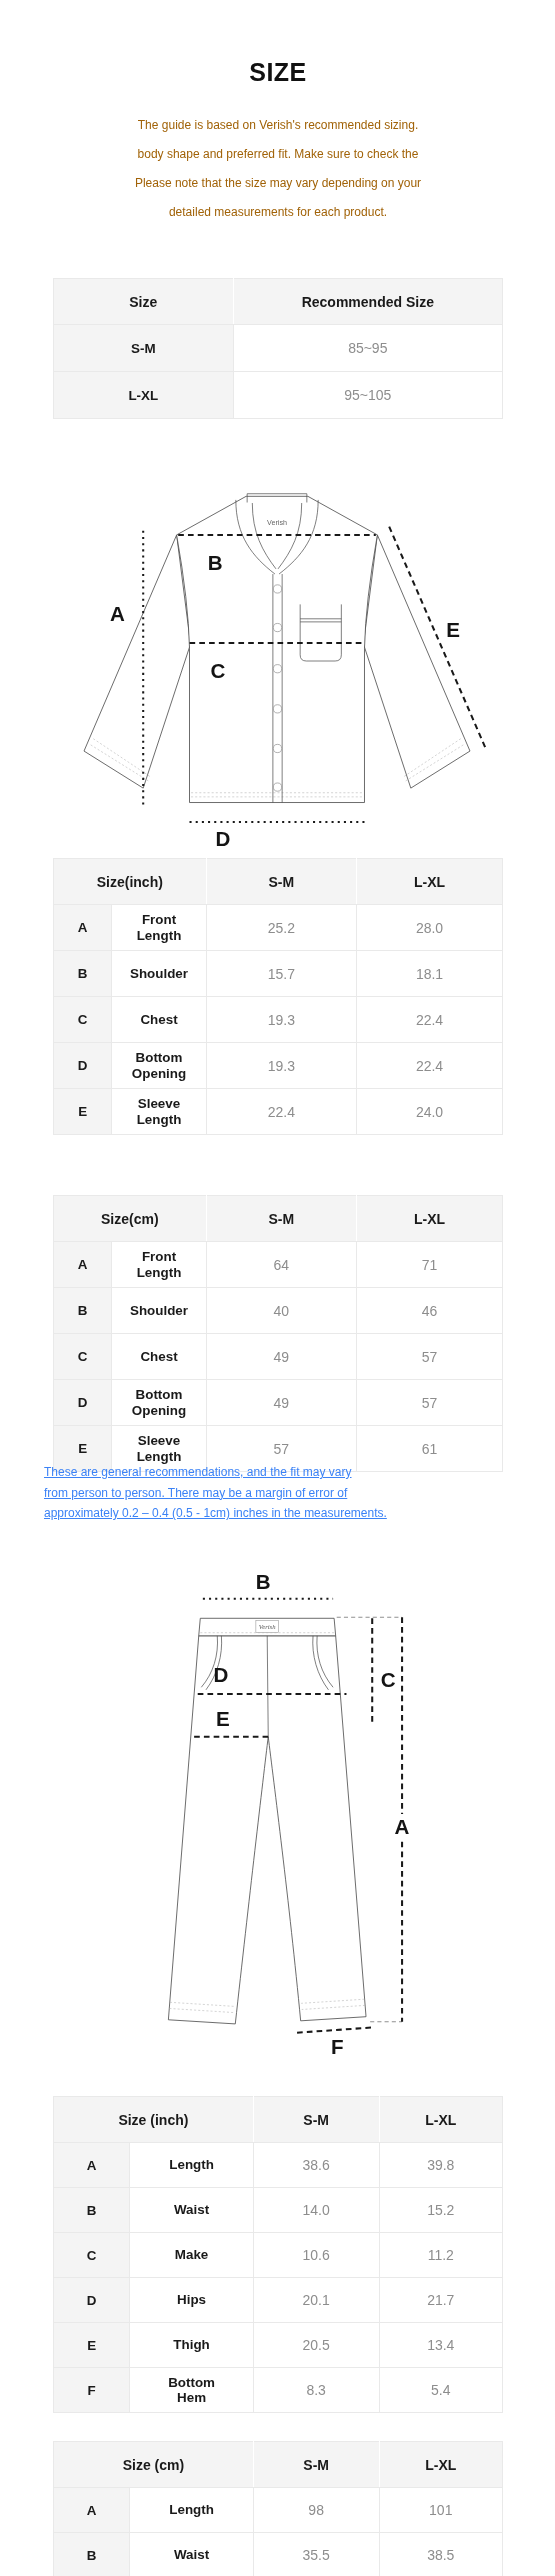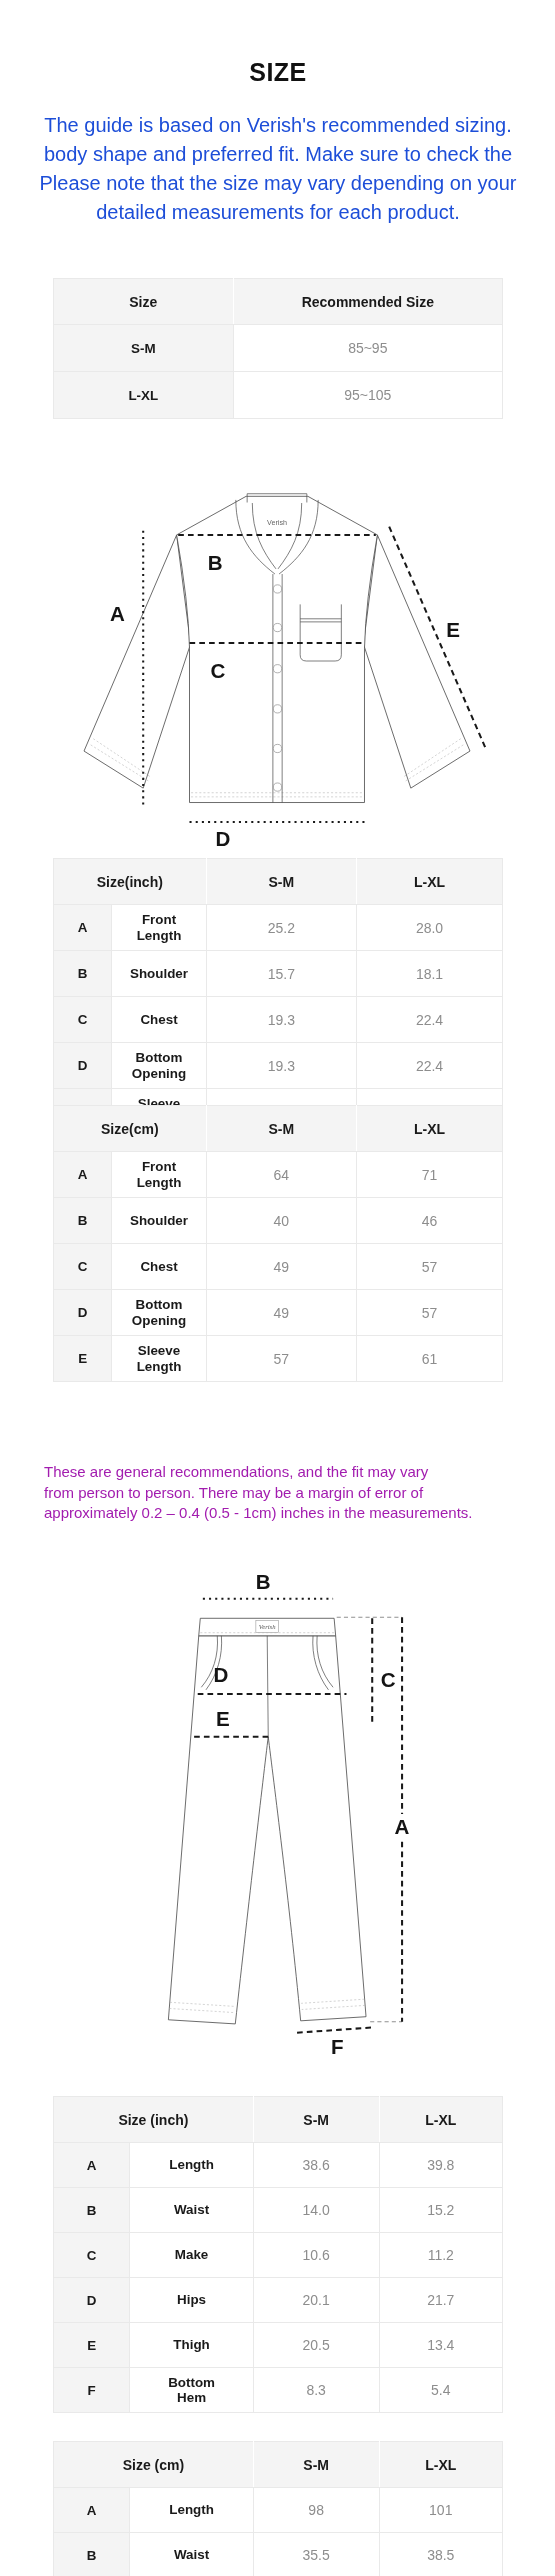--- a/index.html
+++ b/index.html
@@ -1,28 +1,28 @@
 <!DOCTYPE html>
 <html style="font-size:8.2px"><head>
 <meta charset="utf-8">
 <style>
   html,body{margin:0;padding:0;background:#fff;}
   #page{position:relative;width:556px;height:2899px;background:#ffffff;overflow:hidden;
         font-family:"Liberation Sans",sans-serif;color:#141414;}
   .page-title{position:absolute;top:58px;left:0;width:100%;text-align:center;
         font-size:25px;font-weight:700;letter-spacing:0.5px;color:#111;}
   .intro{position:absolute;top:111px;left:50%;transform:translateX(-50%);width:520px;
-        text-align:center;font-size:20px;line-height:29px;color:#1d4ed8;}
-  .note{position:absolute;left:44px;width:489px;text-align:left;font-size:15px;
-        line-height:20.6px;color:#a21caf;}
+        text-align:center;font-size:12px;line-height:29px;color:#a16207;}
+  .note{position:absolute;left:44px;width:489px;text-align:left;font-size:12px;
+        line-height:20.6px;color:#3b82f6;text-decoration:underline;}
   #note1{top:1462px;}
 
   
   .tblwrap{position:absolute;left:53px;width:450px;}
-  #table1{top:278px;} #table2{top:858px;} #table3{top:1105px;}
+  #table1{top:278px;} #table2{top:858px;} #table3{top:1195px;}
   #table4{top:2096px;} #table5{top:2441px;}
   table.tbl{border-collapse:collapse;table-layout:fixed;width:450px;}
   .tbl th,.tbl td{border:0.5px solid #e9e9e9;text-align:center;vertical-align:middle;padding:0;}
   .tbl thead th{background:#f4f4f4;font-size:14px;font-weight:700;color:#1a1a1a;
         border-left:1px solid #f97316;border-right:1px solid #ffffff;}
   .tbl thead th:first-child{border-left:0.5px solid #e9e9e9;}
   .tbl thead th:last-child{border-right:0.5px solid #e9e9e9;}
   .tbl thead tr{height:46px;}
   .tbl tbody tr{height:47px;}
   table.meas tbody tr{height:46px;}

